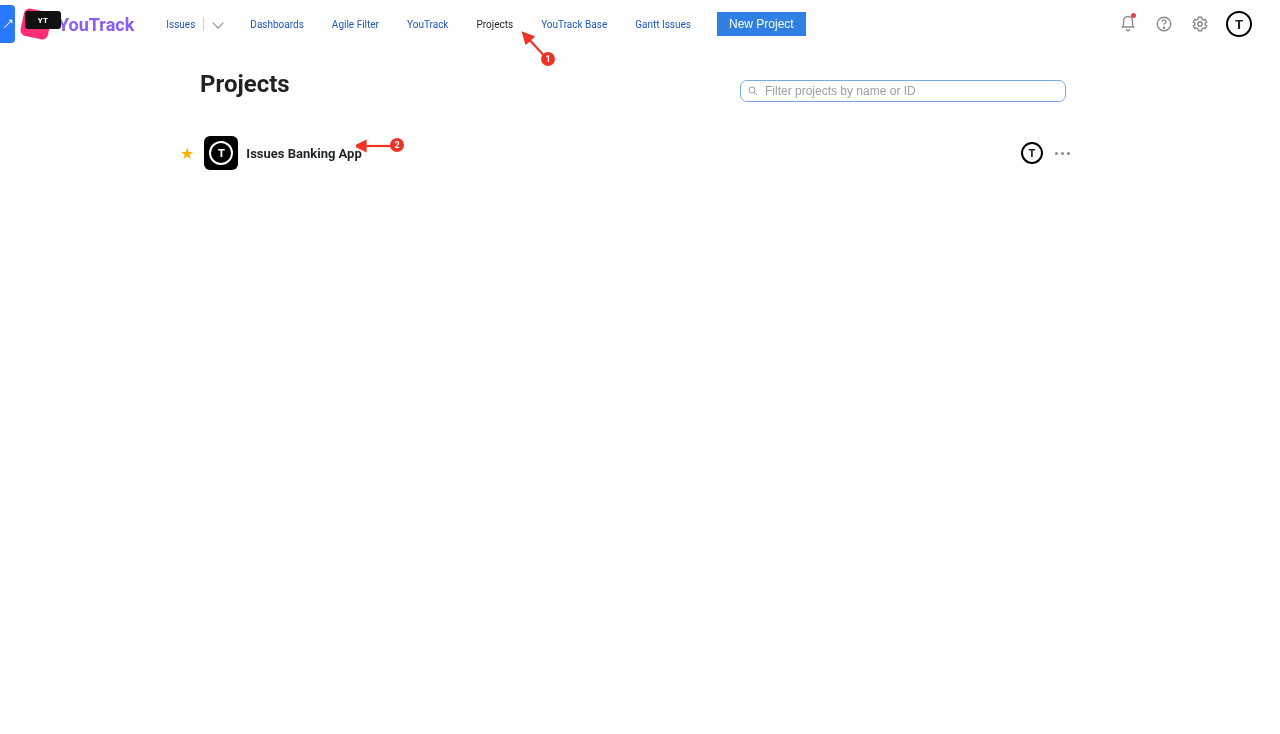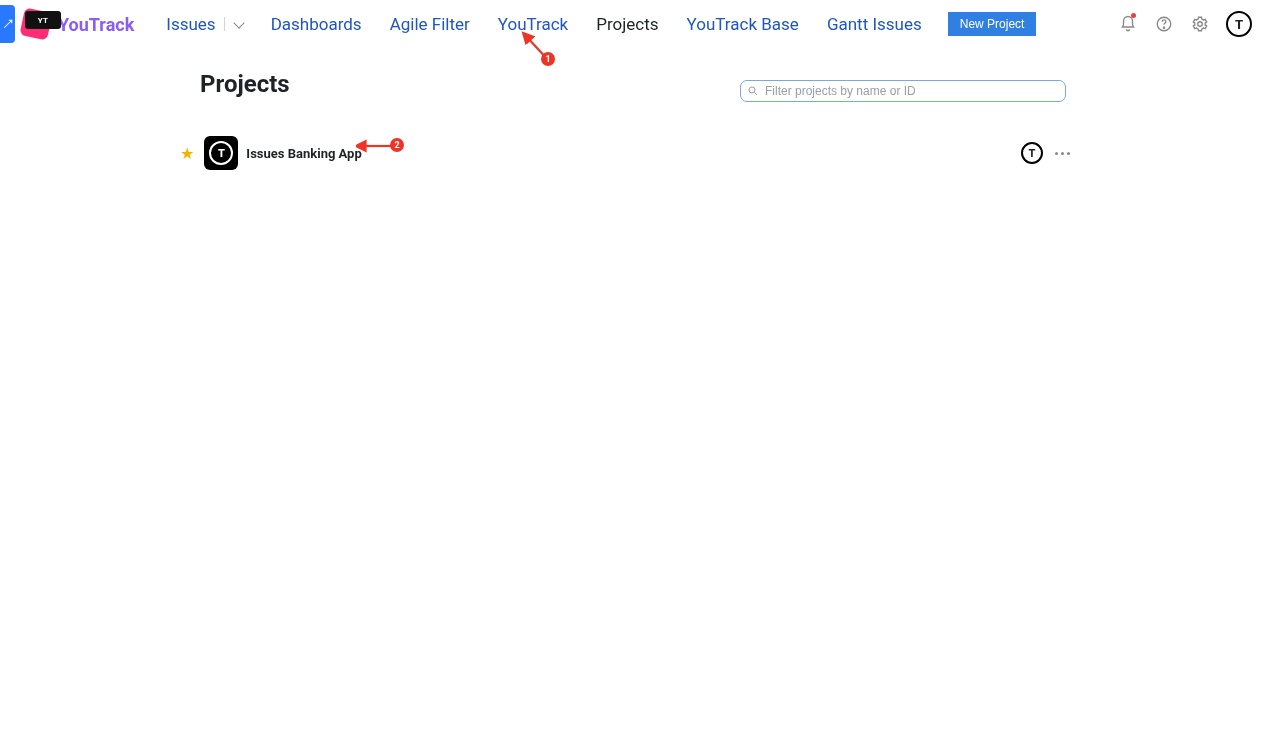--- a/index.html
+++ b/index.html
@@ -69,21 +69,21 @@
   .logo-text { font-size: 18px; font-weight: 700; color: #8b5cf6; }
 
   .nav {
     display: flex;
     align-items: center;
     gap: 0;
     flex: 1;
   }
   .nav-item {
     color: #1f56c1;
-    font-size: 17px;
+    font-size: 10px;
     padding: 6px 14px;
     cursor: pointer;
     display: flex;
     align-items: center;
     gap: 4px;
   }
   .nav-item.active { color: #1f2326; }
   .nav-issues {
     display: flex; align-items: center;
   }

